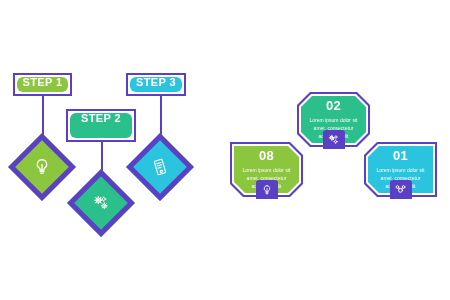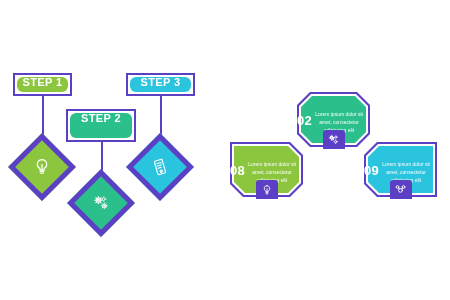--- a/index.html
+++ b/index.html
@@ -96,20 +96,21 @@
   }
   .octa-fill {
     position: absolute;
     left: 4px; right: 4px; top: 4px; bottom: 4px;
     clip-path: polygon(0 0, calc(100% - 11px) 0, 100% 11px, 100% 100%, 11px 100%, 0 calc(100% - 11px));
   }
   .octa-content {
     position: absolute;
     inset: 0;
     display: flex;
+    flex-direction: column;
     align-items: center;
     padding-top: 7px;
     box-sizing: border-box;
   }
   .octa-number {
     color: #ffffff;
     font-size: 13px;
     font-weight: bold;
     line-height: 1;
     margin-bottom: 5px;
@@ -236,21 +237,21 @@
             <circle cx="0" cy="0" r="2.6"></circle>
             <line x1="0" y1="-4.4" x2="0" y2="-3"></line>
             <line x1="0" y1="3" x2="0" y2="4.4"></line>
             <line x1="-4.4" y1="0" x2="-3" y2="0"></line>
             <line x1="3" y1="0" x2="4.4" y2="0"></line>
           </g>
         </svg>
       </div>
     </div>
 
-    <div class="step-label" style="left:126px; top:73px; width:69px; height:23px;">
+    <div class="step-label" style="left:126px; top:73px; width:60px; height:23px;">
       <div class="step-label-inner" style="background:#2BC4DE;">
         <span class="step-label-text">STEP 3</span>
       </div>
     </div>
 
     <div class="diamond-wrap" style="left:136px; top:143px;">
       <div class="diamond-shape" style="background:#2BC4DE;"></div>
       <div class="diamond-icon">
         <svg width="20" height="20" viewBox="0 0 24 24" fill="none" stroke="#ffffff" stroke-width="1.4" stroke-linecap="round" stroke-linejoin="round">
           <g transform="rotate(-16 12 12)">
@@ -326,21 +327,21 @@
           </svg>
         </span>
       </div>
     </div>
 
     <div class="octa-card" style="left:139px; top:142px; width:73px; height:55px;">
       <div class="octa-outer right-variant"></div>
       <div class="octa-mid right-variant"></div>
       <div class="octa-fill right-variant" style="background:#2BC4DE;"></div>
       <div class="octa-content">
-        <div class="octa-number">09</div>
+        <div class="octa-number">01</div>
         <div class="octa-body">Lorem ipsum dolor sit amet, consectetur adipiscing elit</div>
       </div>
       <div class="octa-badge">
         <span>
           <svg width="13" height="13" viewBox="0 0 24 24" fill="none" stroke="#ffffff" stroke-width="1.7" stroke-linecap="round" stroke-linejoin="round">
             <circle cx="12" cy="13.5" r="3.6"></circle>
             <circle cx="6.4" cy="7.4" r="2.5"></circle>
             <circle cx="17.6" cy="7.4" r="2.5"></circle>
             <line x1="8.2" y1="9.2" x2="10" y2="11.2"></line>
             <line x1="15.8" y1="9.2" x2="14" y2="11.2"></line>

